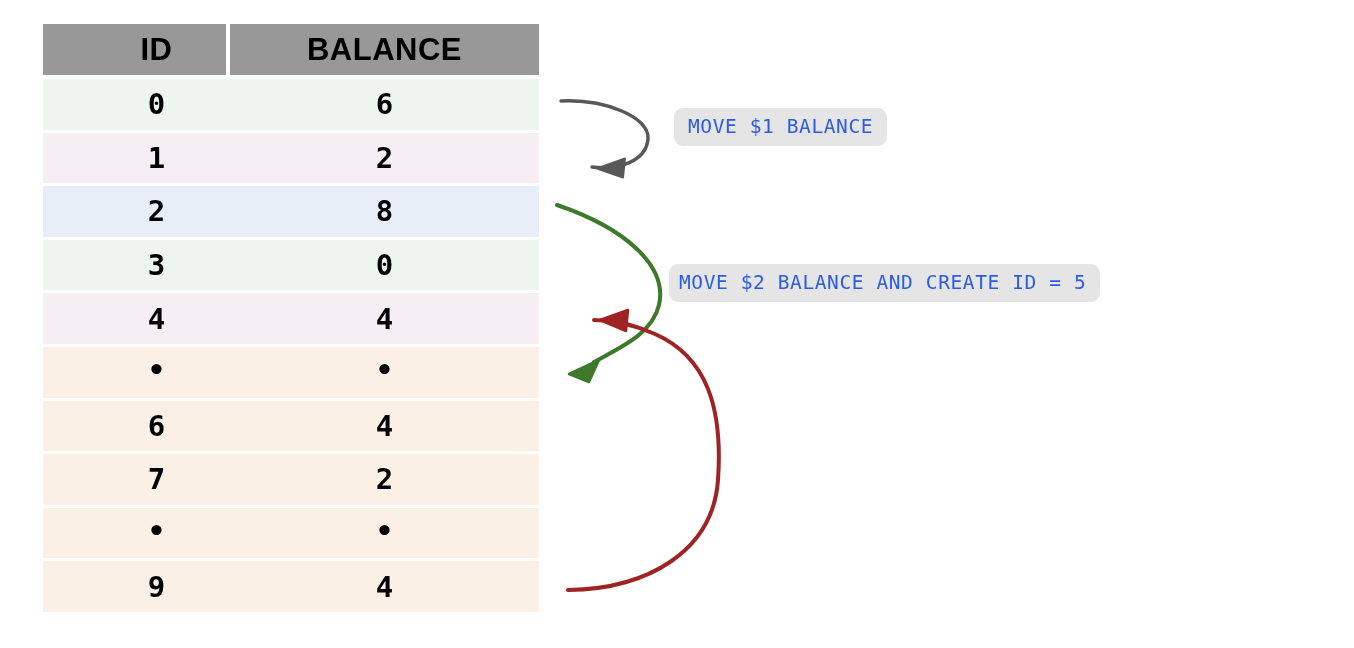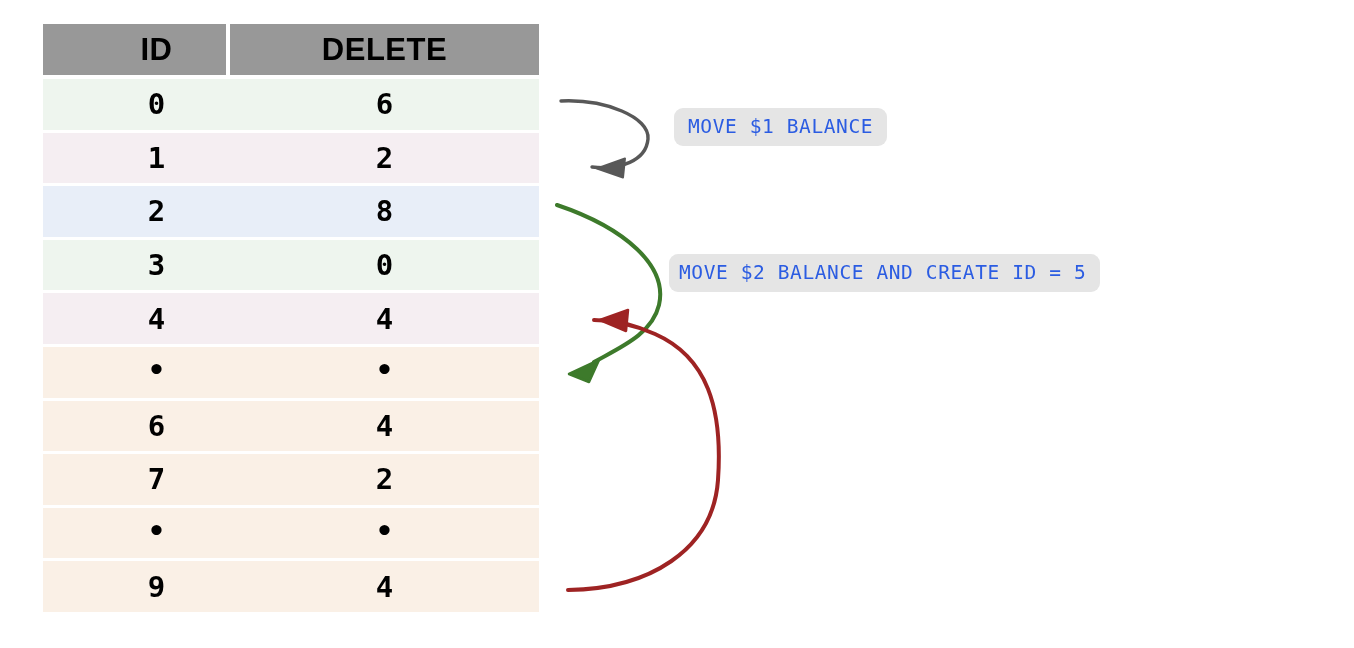--- a/index.html
+++ b/index.html
@@ -87,42 +87,42 @@
     color: #2b5ce2;
     font-family: "DejaVu Sans Mono", monospace;
     font-size: 19.5px;
     letter-spacing: 0.6px;
     border-radius: 9px;
     padding: 7px 14px 8px 14px;
     white-space: nowrap;
     line-height: 1.2;
   }
   #callout-1 { left: 674px; top: 108px; }
-  #callout-2 { left: 669px; top: 254px; padding-left: 10px; }
+  #callout-2 { left: 669px; top: 264px; padding-left: 10px; }
   #callout-3 { left: 741px; top: 450px; }
 
   
   #arrows {
     position: absolute;
     left: 0; top: 0;
     width: 1354px;
     height: 648px;
     pointer-events: none;
   }
 </style>
 </head>
 <body>
 
 <div id="stage">
 
   <div class="balance-table">
 
     <div class="tbl-row header-row">
       <div class="cell col-id">ID</div>
-      <div class="cell col-bal">DELETE</div>
+      <div class="cell col-bal">BALANCE</div>
     </div>
 
     <div class="tbl-row body-row tint-green">
       <div class="cell col-id">0</div>
       <div class="cell col-bal">6</div>
     </div>
 
     <div class="tbl-row body-row tint-pink">
       <div class="cell col-id">1</div>
       <div class="cell col-bal">2</div>

